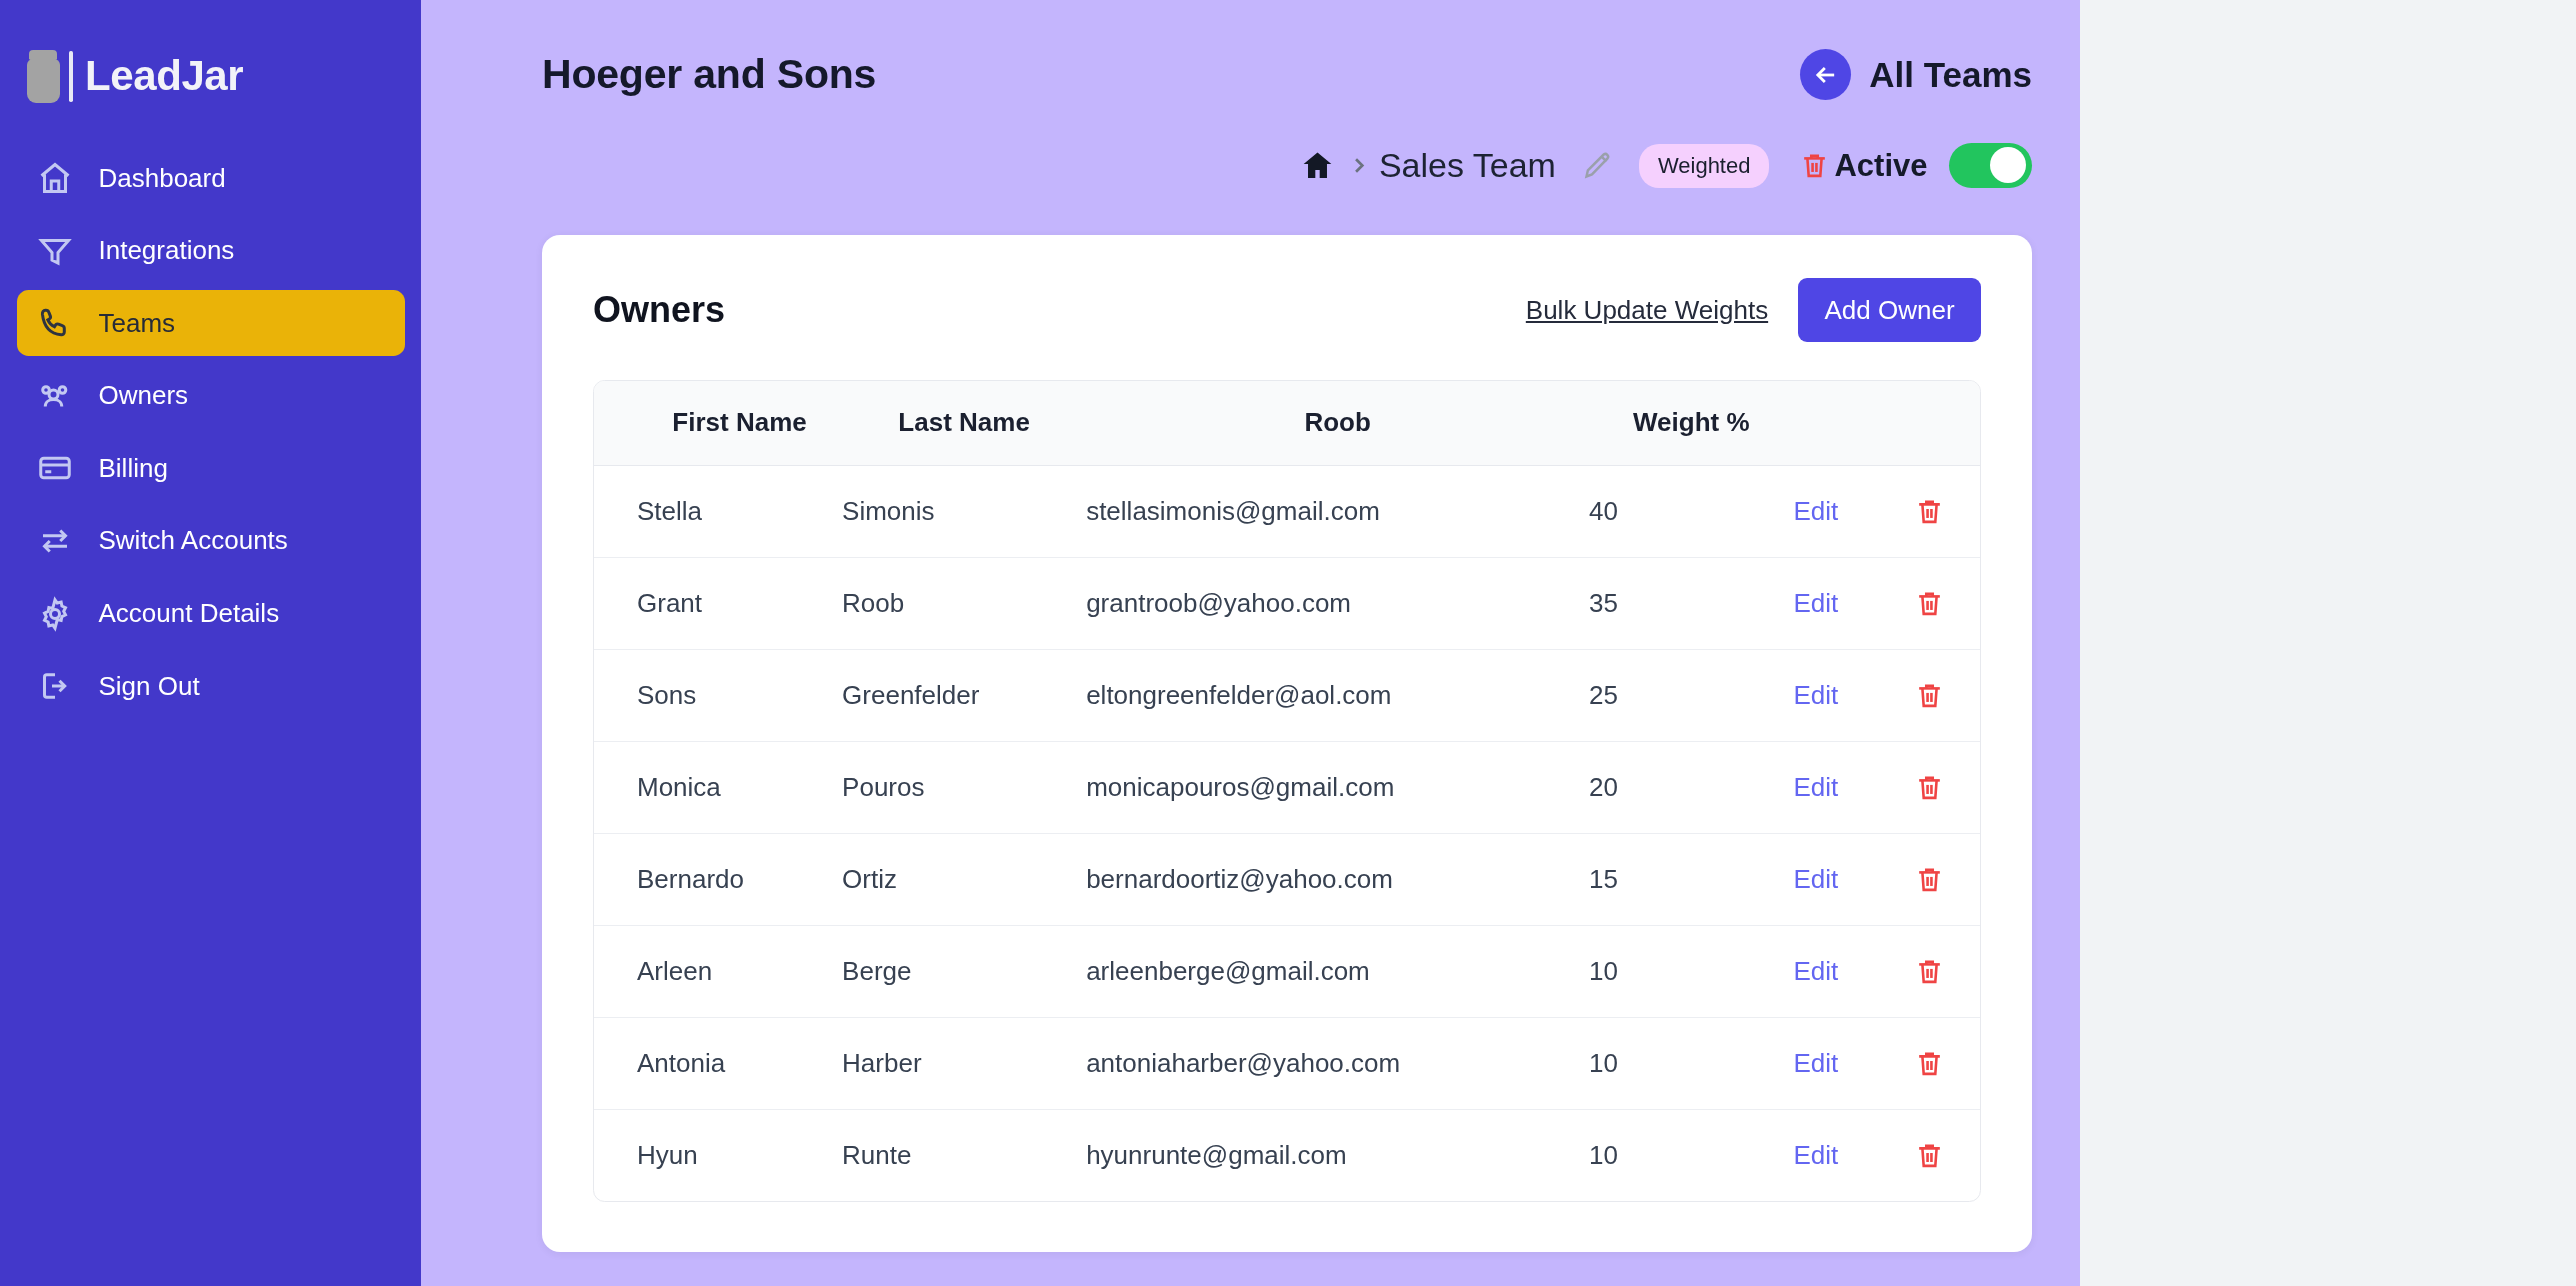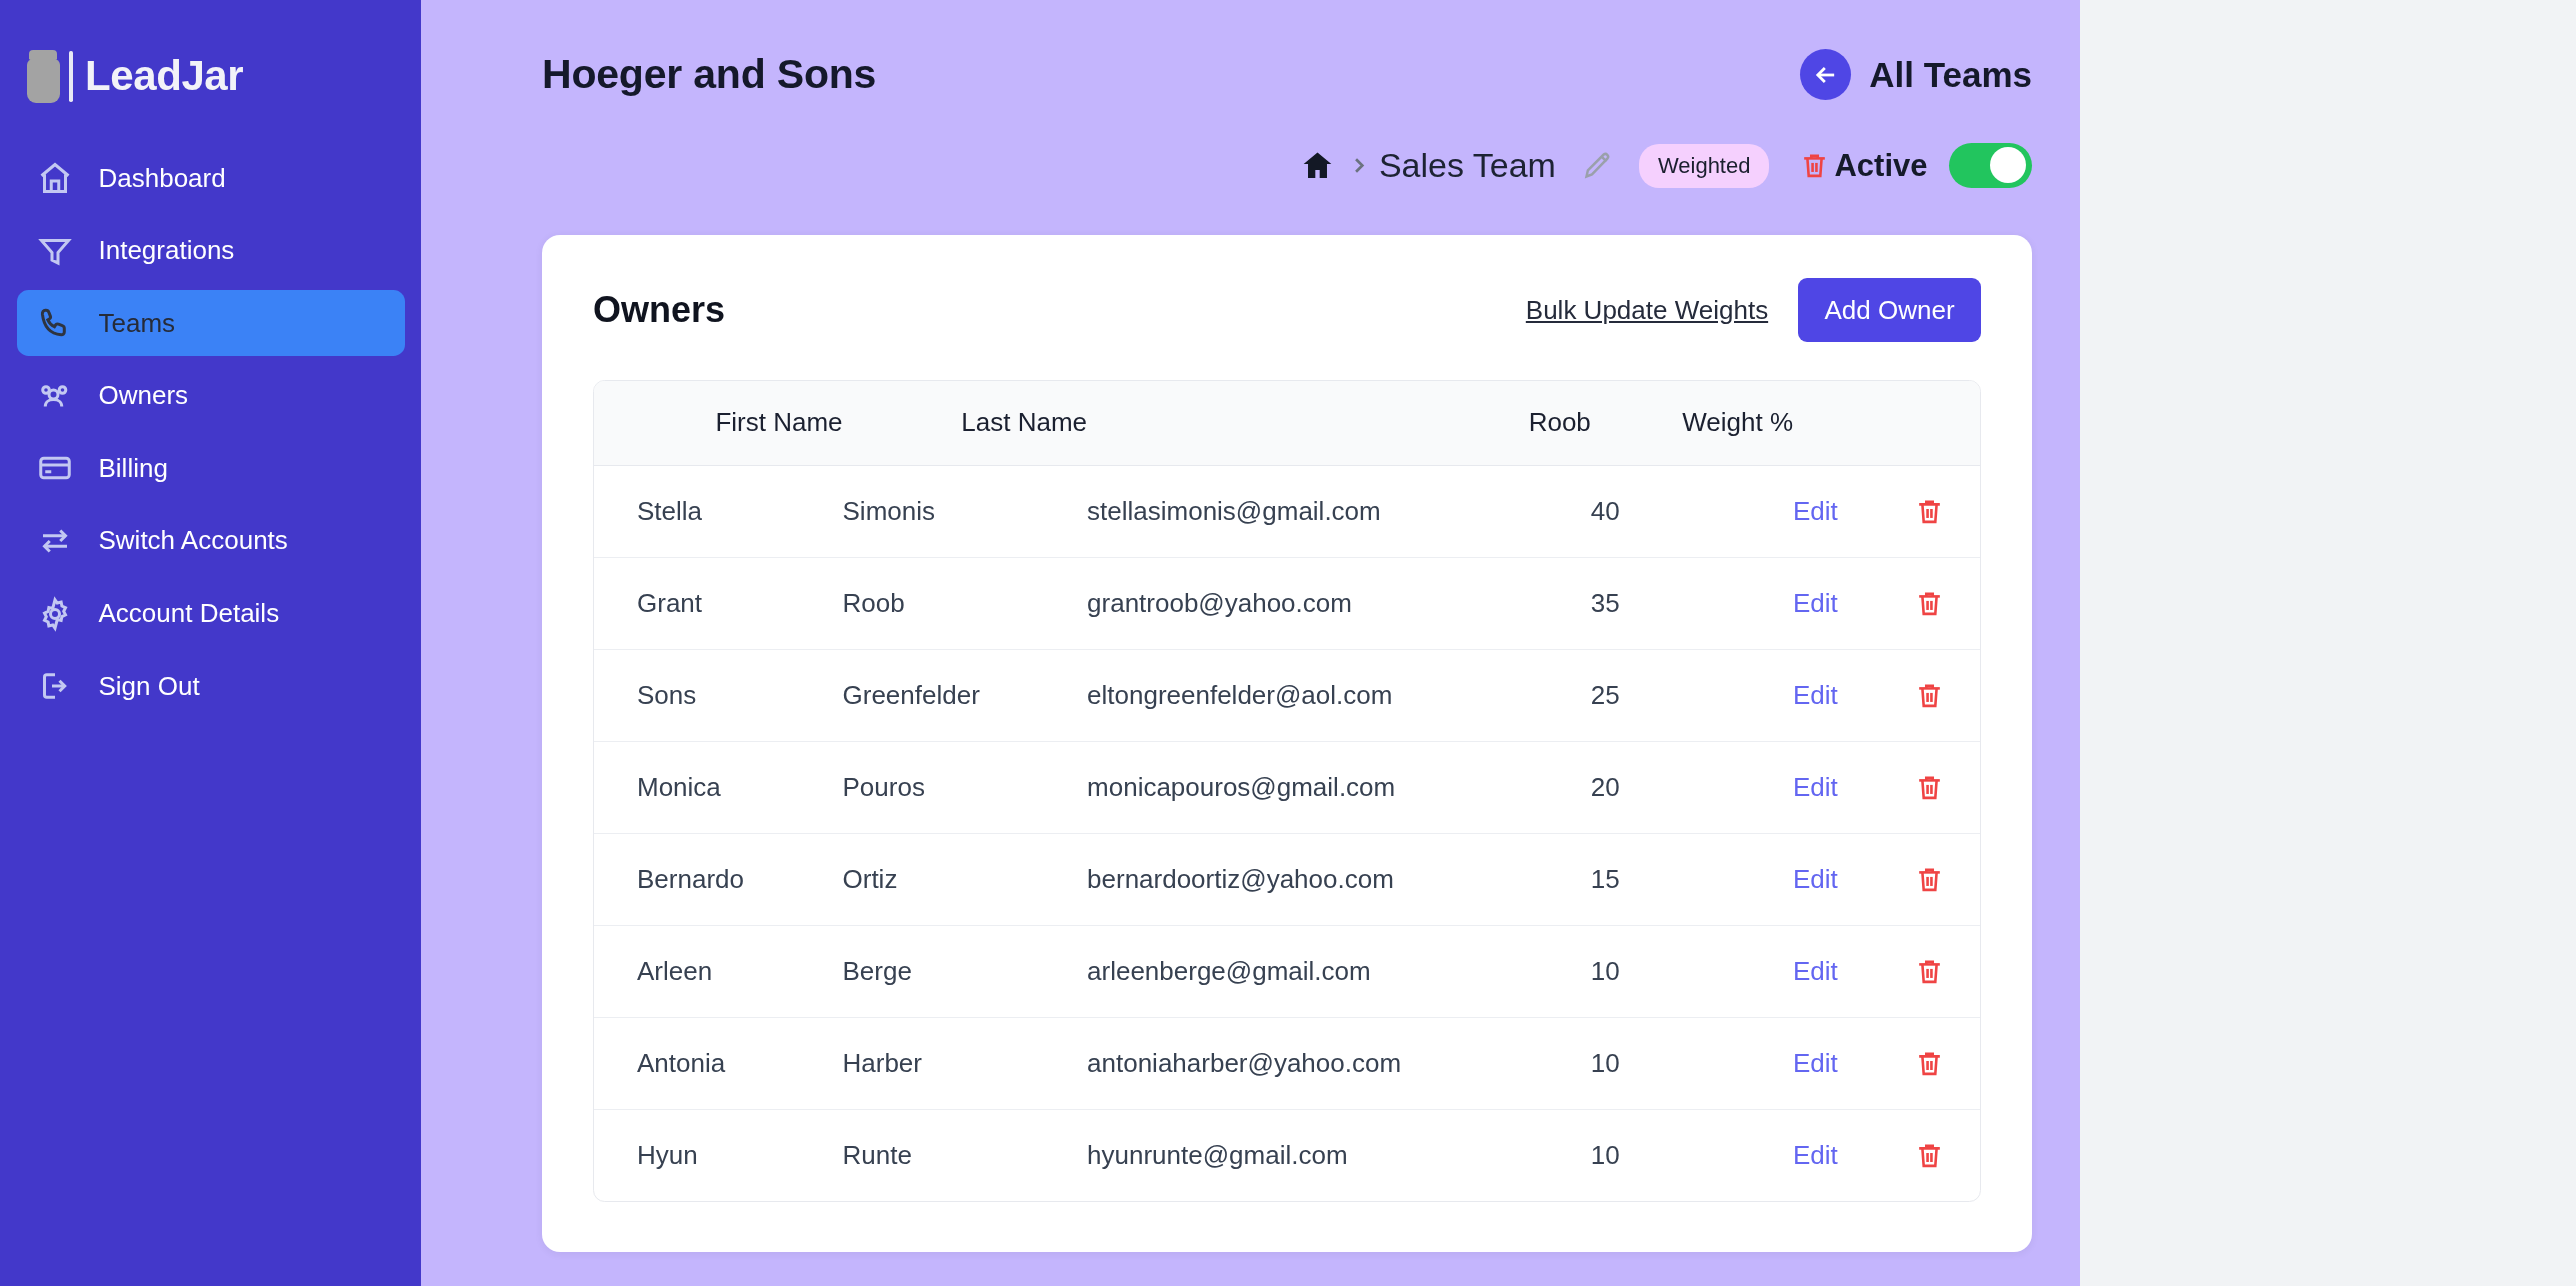--- a/index.html
+++ b/index.html
@@ -78,21 +78,21 @@
     margin: 0 16.5px 6.6px 16.5px;
     padding-left: 18px;
     border-radius: 11.6px;
     color: #ffffff;
     font-size: 26px;
     cursor: pointer;
     user-select: none;
   }
   .nav-item .nav-label { color: #ffffff; }
   .nav-item.active {
-    background: #3b82f6;
+    background: #eab308;
     text-align: center;
   }
   .nav-item.active .nav-label { color: #262b38; font-weight: 500; }
   .nav-icon {
     width: 41px; height: 41px;
     display: flex; align-items: center; justify-content: center;
     flex: 0 0 auto;
   }
   .nav-icon svg { width: 36px; height: 36px; }
   .nav-item svg { stroke: #c3c8f2; fill: none; stroke-width: 2; }
@@ -229,23 +229,23 @@
 
   
   .table-wrap {
     border: 0.8px solid #e7e9ee;
     border-radius: 11.6px;
     overflow: hidden;
   }
   table { width: 100%; border-collapse: collapse; }
   thead tr { background: #f9fafb; }
   thead th {
-    text-align: right;
+    text-align: center;
     font-size: 26px;
-    font-weight: normal;
+    font-weight: bold;
     color: #1b2030;
     padding: 26.4px 0 26.4px 0;
     border-bottom: 0.8px solid #e7e9ee;
   }
   tbody td {
     font-size: 26px;
     color: #374151;
     padding: 30px 0;
     border-bottom: 0.8px solid #eceef2;
   }

